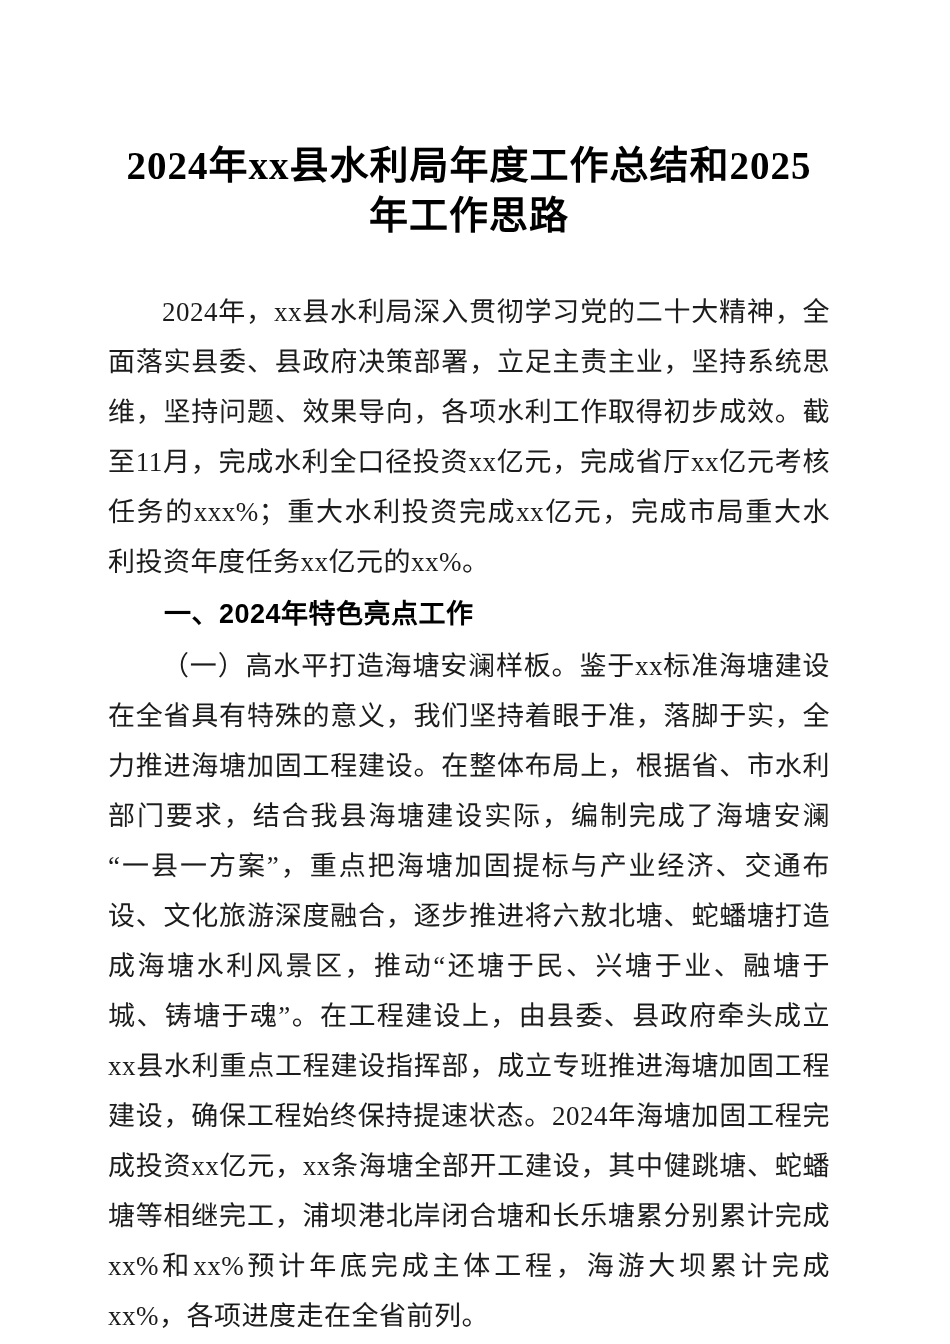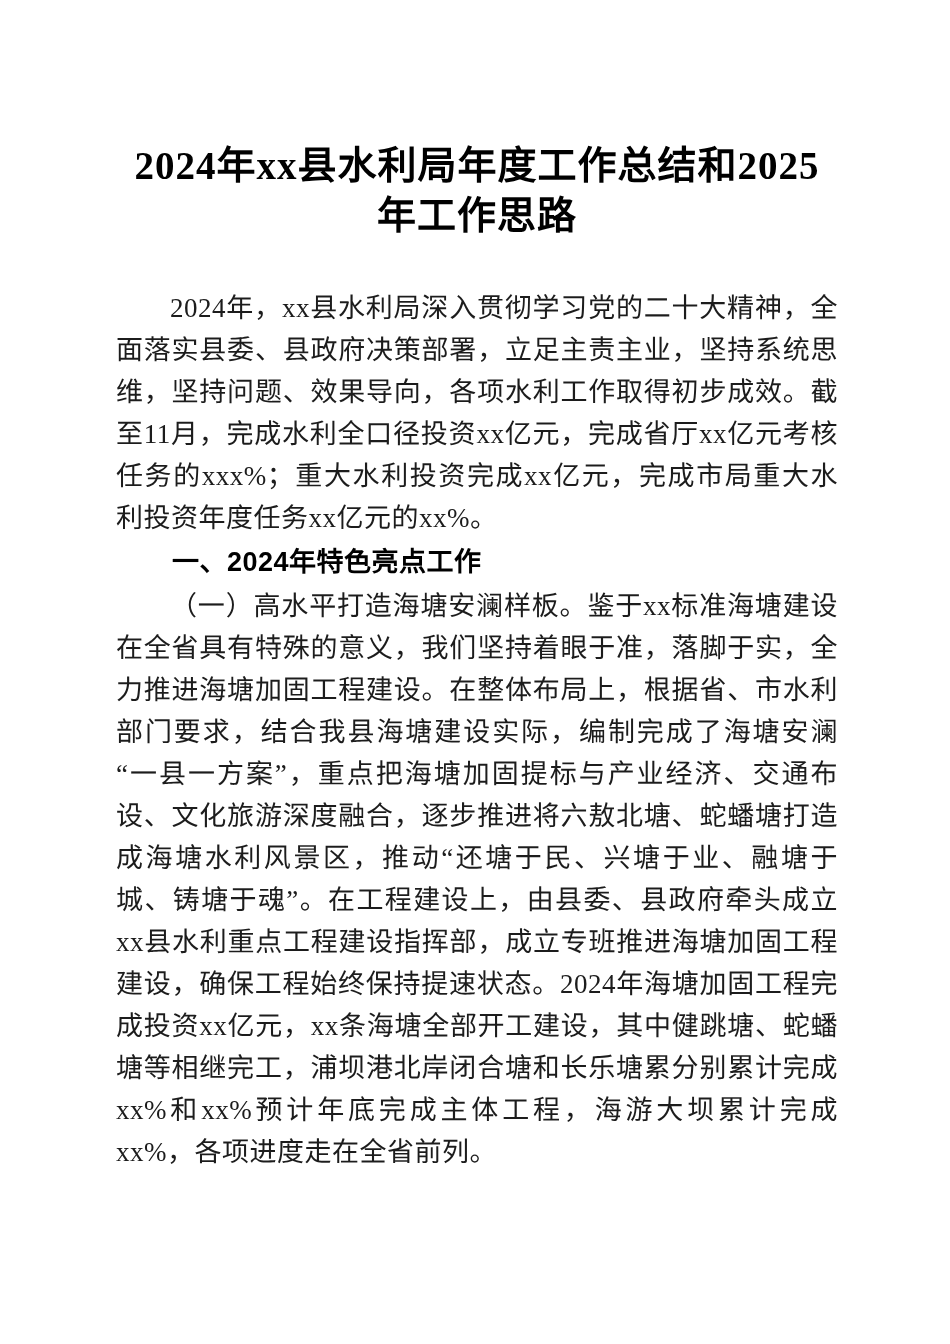--- a/index.html
+++ b/index.html
@@ -11,39 +11,39 @@
     position: relative;
     width: 950px;
     height: 1344px;
     background: #ffffff;
     overflow: hidden;
     color: #000000;
     font-family: "Liberation Serif", serif;
   }
   .content {
     position: absolute;
-    left: 116px;
+    left: 108px;
     top: 0;
     width: 722px;
   }
   .doc-title {
     margin: 0;
     padding-top: 141px;
     font-size: 39px;
     line-height: 50px;
     font-weight: 700;
     text-align: center;
     letter-spacing: 1px;
     color: #000000;
     font-family: "Liberation Serif", serif;
   }
   .doc-body {
     margin-top: 46px;
     font-size: 27px;
-    line-height: 42px;
+    line-height: 50px;
     color: #1c1c1c;
     text-align: justify;
     text-justify: inter-character;
     letter-spacing: 0.5px;
   }
   .para {
     margin: 0;
     text-indent: 2em;
   }
   .section-heading {

